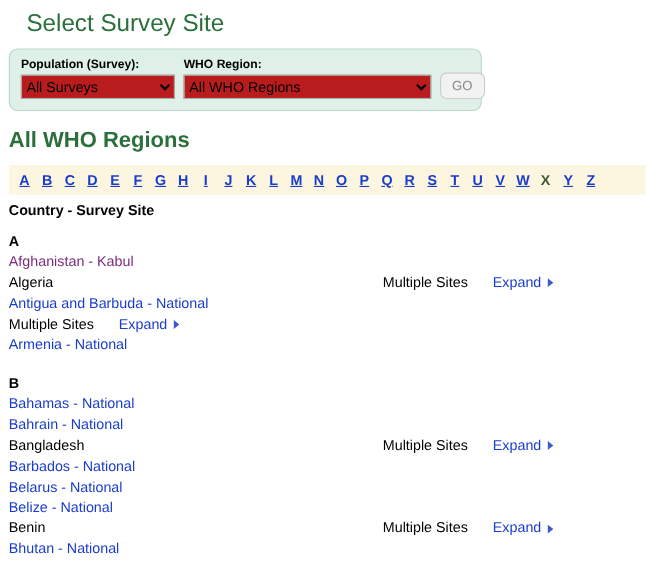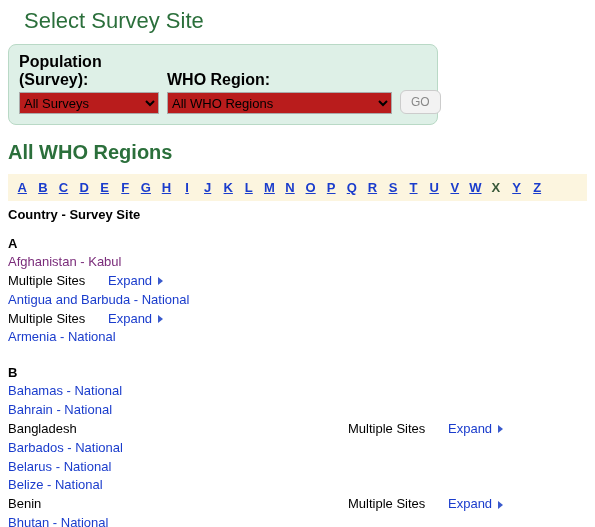--- a/index.html
+++ b/index.html
@@ -24,21 +24,21 @@
     padding: 8px 10px 10px 10px;
     width: 430px;
     box-sizing: border-box;
     display: flex;
     align-items: flex-end;
     gap: 8px;
   }
   .filter-field label {
     display: block;
     font-weight: bold;
-    font-size: 16px;
+    font-size: 11px;
     margin-bottom: 3px;
   }
   .filter-field select {
     font-family: inherit;
     font-size: 13px;
     border: 1px solid #aaa;
     background: #b91c1c;
     height: 22px;
   }
   .go-btn {
@@ -151,20 +151,21 @@
 <div class="alpha-bar" id="alpha-bar"><a href="#">A</a><a href="#">B</a><a href="#">C</a><a href="#">D</a><a href="#">E</a><a href="#">F</a><a href="#">G</a><a href="#">H</a><a href="#">I</a><a href="#">J</a><a href="#">K</a><a href="#">L</a><a href="#">M</a><a href="#">N</a><a href="#">O</a><a href="#">P</a><a href="#">Q</a><a href="#">R</a><a href="#">S</a><a href="#">T</a><a href="#">U</a><a href="#">V</a><a href="#">W</a><span class="letter inactive">X</span><a href="#">Y</a><a href="#">Z</a></div>
 
 <div class="col-header">Country - Survey Site</div>
 
 <div id="items-container">
     <div class="group-letter">A</div>
     <div class="row">
       <div class="name"><a href="#" class="visited">Afghanistan - Kabul</a></div>
     </div>
     <div class="row">
+      <div class="name plain">Algeria</div>
       <div class="multi">Multiple Sites</div>
       <a href="#" class="expand">Expand</a>
       <span class="tri"></span>
     </div>
     <div class="row">
       <div class="name"><a href="#">Antigua and Barbuda - National</a></div>
     </div>
     <div class="row">
       <div class="multi">Multiple Sites</div>
       <a href="#" class="expand">Expand</a>

